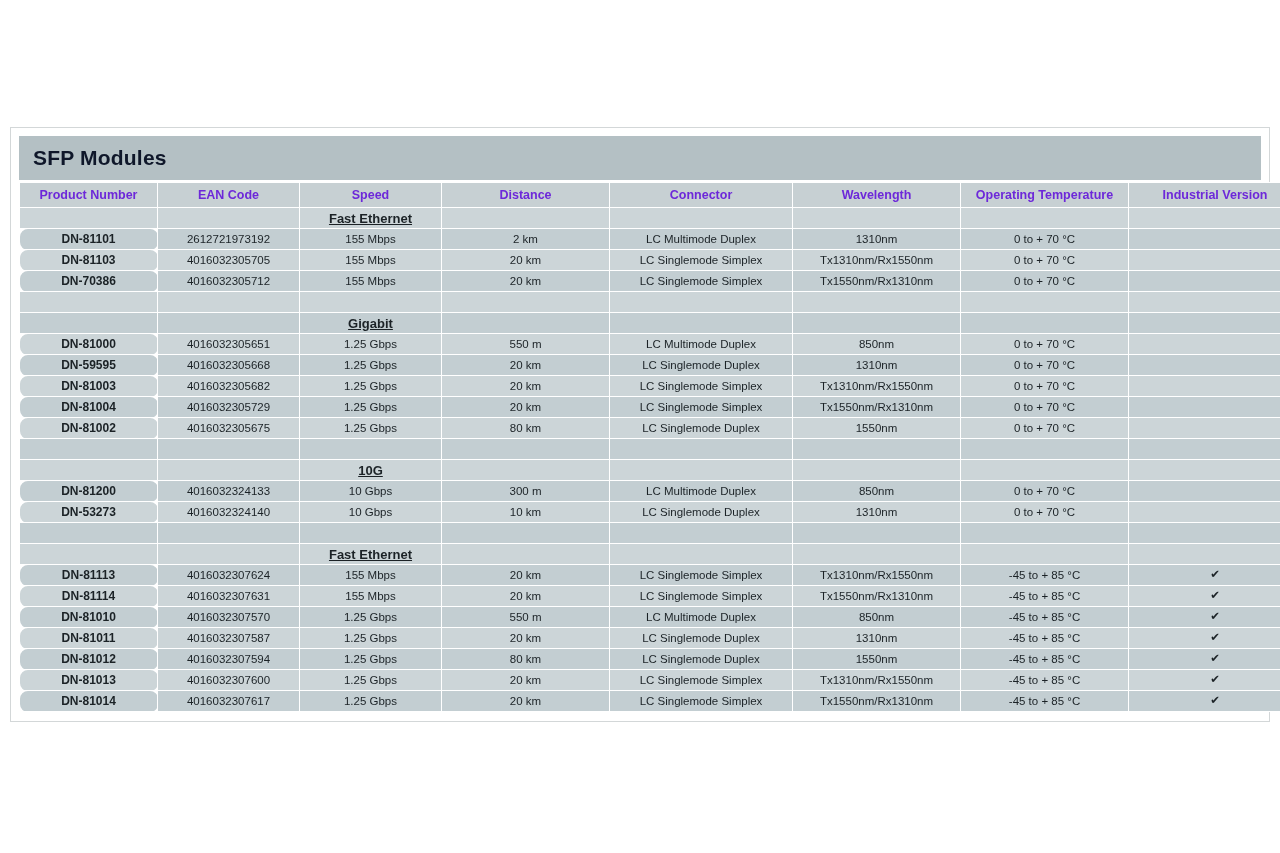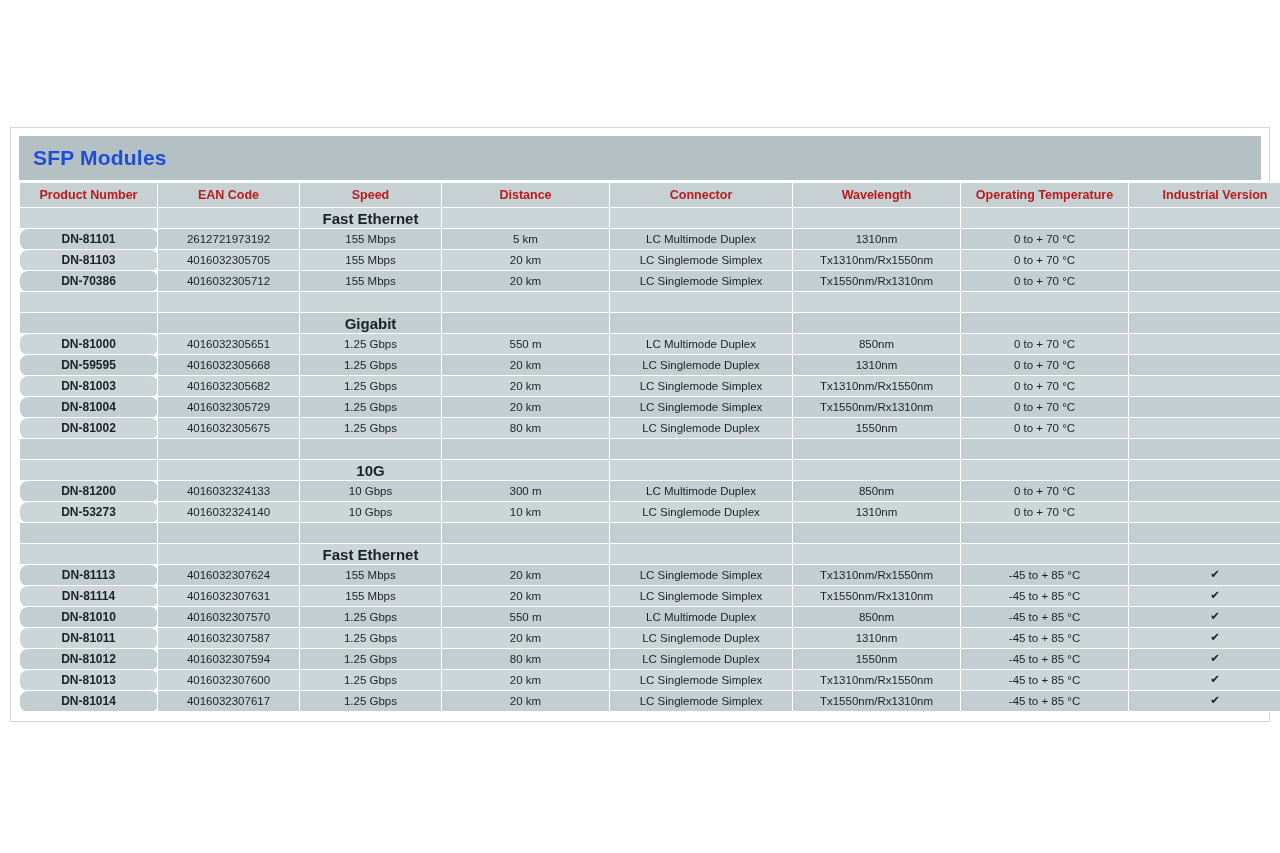--- a/index.html
+++ b/index.html
@@ -36,21 +36,21 @@
     background: #b4c0c4;
     height: 44px;
     display: flex;
     align-items: center;
     padding-left: 14px;
     box-sizing: border-box;
   }
   .title-bar .title {
     font-size: 21px;
     font-weight: bold;
-    color: #1d4ed8;
+    color: #0f172a;
     letter-spacing: 0.2px;
   }
   table.spec {
     border-collapse: collapse;
     width: 1244px;
     table-layout: fixed;
     margin-top: 2px;
   }
   table.spec col.c0 { width: 138px; }
   table.spec col.c1 { width: 142px; }
@@ -58,21 +58,21 @@
   table.spec col.c3 { width: 168px; }
   table.spec col.c4 { width: 183px; }
   table.spec col.c5 { width: 168px; }
   table.spec col.c6 { width: 168px; }
   table.spec col.c7 { width: 173px; }
 
   table.spec th {
     background: #c7d0d3;
     font-size: 12.5px;
     font-weight: bold;
-    color: #b91c1c;
+    color: #6d28d9;
     height: 24px;
     text-align: center;
     border: 1px solid #ffffff;
     padding: 0 2px;
   }
   table.spec td {
     background: #ccd5d8;
     font-size: 11.5px;
     color: #1b2226;
     height: 20px;
@@ -86,22 +86,23 @@
   table.spec tr.alt td {
     background: #c3ced2;
   }
   table.spec td.pn {
     font-weight: bold;
     font-size: 12px;
     border-radius: 8px;
   }
   table.spec td.section {
     font-weight: bold;
-    font-size: 15px;
+    font-size: 13px;
     background: #ccd5d8;
+    text-decoration: underline;
   }
   table.spec tr.alt td.section {
     background: #c3ced2;
   }
   table.spec td.blank {
     height: 20px;
   }
   table.spec tr.spacer td {
     background: #ccd5d8;
     height: 20px;
@@ -154,21 +155,21 @@
             <td class="blank">&nbsp;</td>
             <td class="blank">&nbsp;</td>
             <td class="blank">&nbsp;</td>
             <td class="blank">&nbsp;</td>
             <td class="blank">&nbsp;</td>
           </tr>
           <tr class="alt">
             <td class="pn">DN-81101</td>
             <td>2612721973192</td>
             <td>155 Mbps</td>
-            <td>5 km</td>
+            <td>2 km</td>
             <td>LC Multimode Duplex</td>
             <td>1310nm</td>
             <td>0 to + 70 °C</td>
             <td>&nbsp;</td>
           </tr>
           <tr>
             <td class="pn">DN-81103</td>
             <td>4016032305705</td>
             <td>155 Mbps</td>
             <td>20 km</td>

